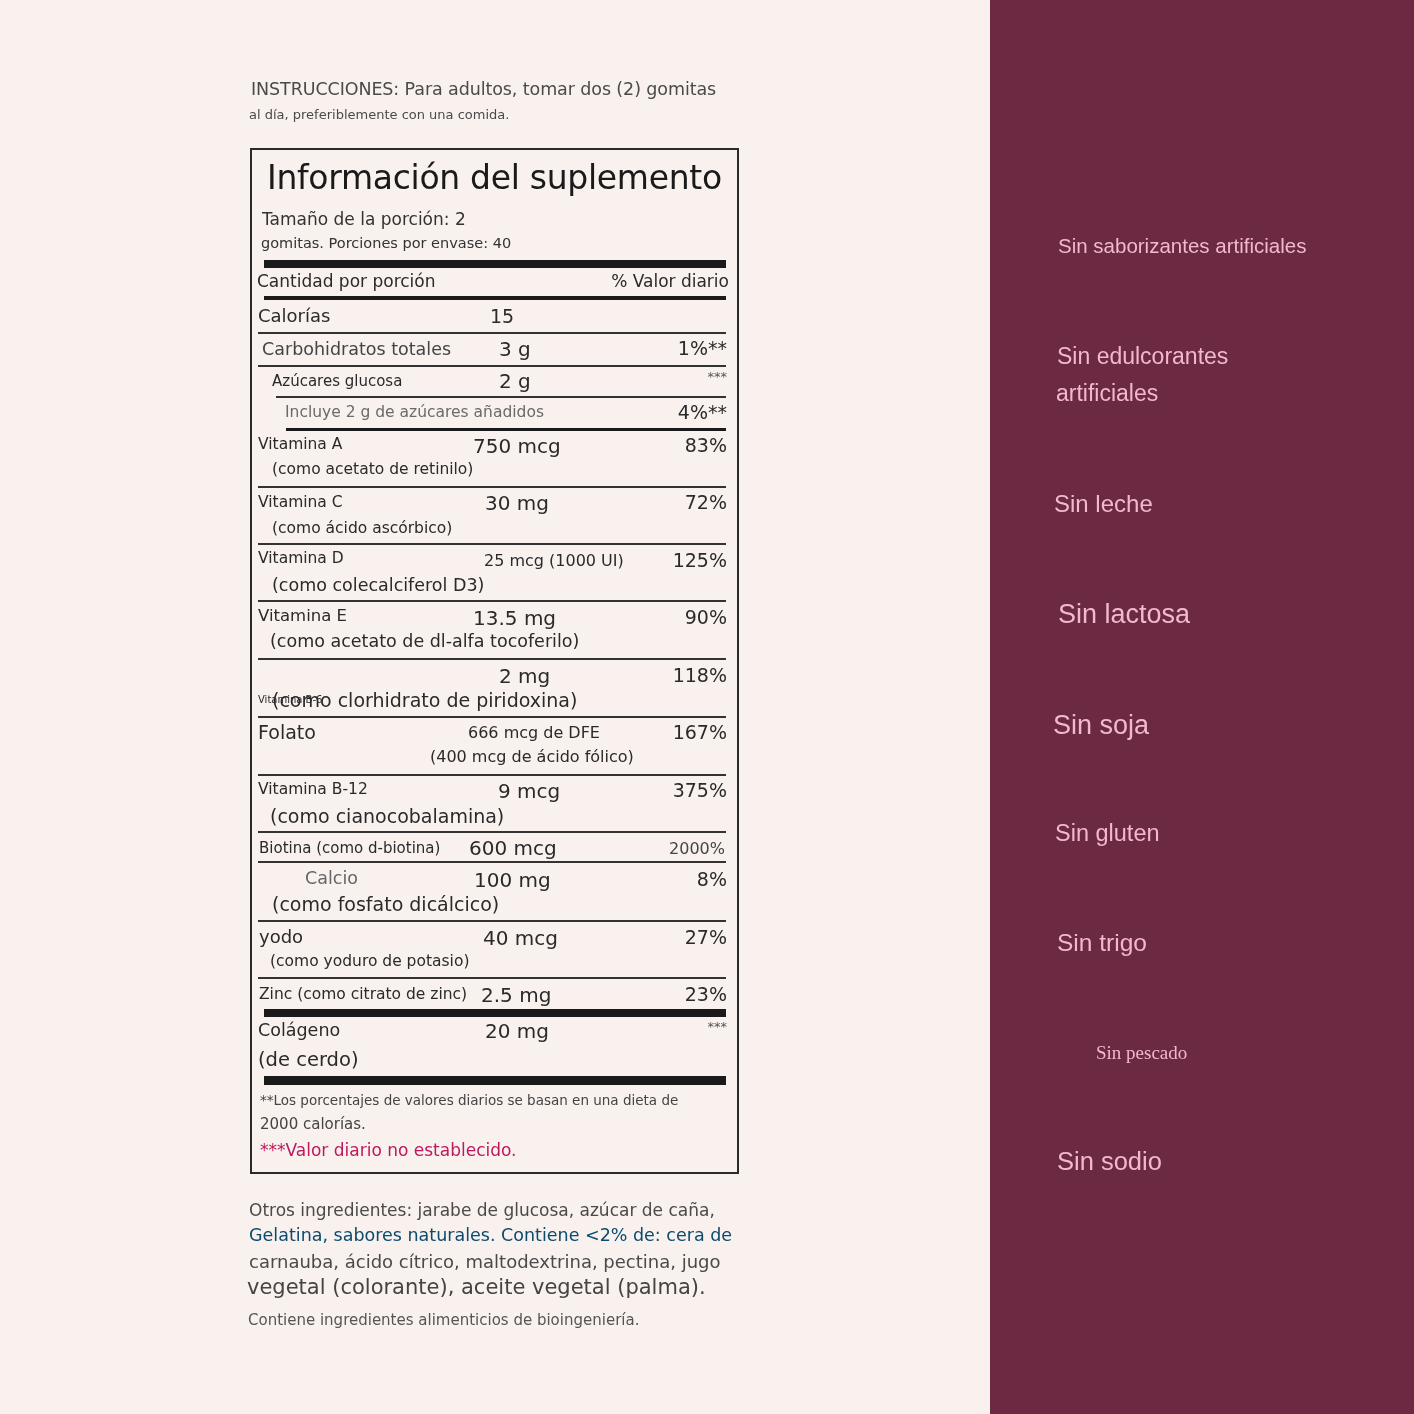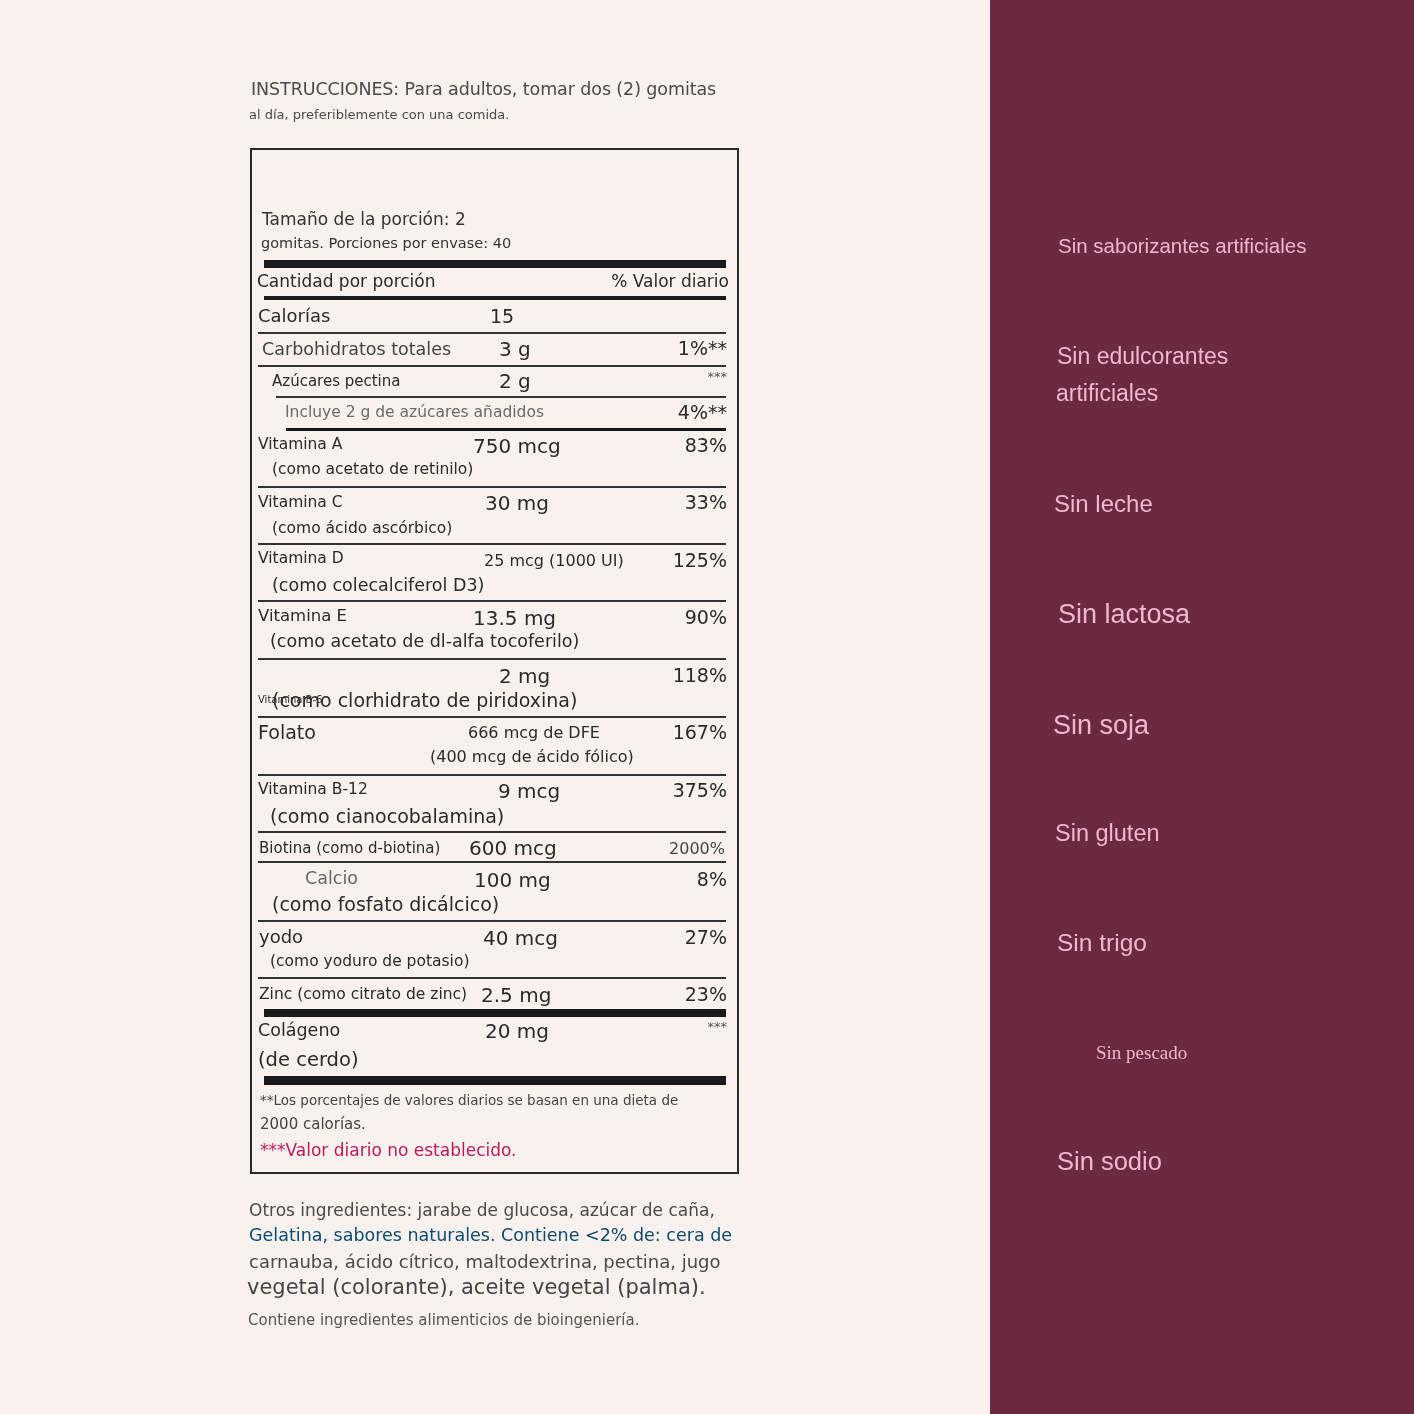--- a/index.html
+++ b/index.html
@@ -41,56 +41,57 @@
 </head>
 <body>
 
 <div class="left-panel"></div>
 <div class="right-panel"></div>
 
 <div class="instructions-main">INSTRUCCIONES: Para adultos, tomar dos (2) gomitas</div>
 <div class="instructions-sub">al día, preferiblemente con una comida.</div>
 
 <div class="facts-box">
+  <div class="facts-title">Información del suplemento</div>
   <div class="serving-size">Tamaño de la porción: 2</div>
   <div class="servings-per">gomitas. Porciones por envase: 40</div>
 
   <div class="bar" style="top:110px; height:8px;"></div>
   <div class="txt dv-header-left">Cantidad por porción</div>
   <div class="txt dv-header-right">% Valor diario</div>
   <div class="bar" style="top:146px; height:4px;"></div>
 
   <div class="txt" style="left:6px; top:155px; font-size:18px;">Calorías</div>
   <div class="txt" style="left:238px; top:155px; font-size:19px;">15</div>
   <div class="rule" style="left:6px; width:468px; top:182px;"></div>
 
   <div class="txt" style="left:10px; top:189px; font-size:17.5px; color:#444;">Carbohidratos totales</div>
   <div class="txt" style="left:247px; top:187px; font-size:20px;">3 g</div>
   <div class="txt right" style="right:10px; top:187px; font-size:19px;">1%**</div>
   <div class="rule" style="left:6px; width:468px; top:215px;"></div>
 
-  <div class="txt" style="left:20px; top:222px; font-size:15px;">Azúcares pectina</div>
+  <div class="txt" style="left:20px; top:222px; font-size:15px;">Azúcares glucosa</div>
   <div class="txt" style="left:247px; top:219px; font-size:20px;">2 g</div>
   <div class="txt right" style="right:10px; top:219px; font-size:13px; color:#555;">***</div>
   <div class="rule" style="left:24px; width:450px; top:246px;"></div>
 
   <div class="txt" style="left:33px; top:253px; font-size:15.5px; color:#6a6a6a;">Incluye 2 g de azúcares añadidos</div>
   <div class="txt right" style="right:10px; top:251px; font-size:19px;">4%**</div>
   <div class="bar" style="left:34px; width:440px; top:278px; height:3px;"></div>
 
   <div class="txt" style="left:6px; top:285px; font-size:15.5px;">Vitamina A</div>
   <div class="txt" style="left:20px; top:310px; font-size:15.5px;">(como acetato de retinilo)</div>
   <div class="txt" style="left:221px; top:284px; font-size:20px;">750 mcg</div>
   <div class="txt right" style="right:10px; top:284px; font-size:19px;">83%</div>
   <div class="rule" style="left:6px; width:468px; top:336px;"></div>
 
   <div class="txt" style="left:6px; top:343px; font-size:15.5px;">Vitamina C</div>
   <div class="txt" style="left:20px; top:369px; font-size:15.5px;">(como ácido ascórbico)</div>
   <div class="txt" style="left:233px; top:341px; font-size:20px;">30 mg</div>
-  <div class="txt right" style="right:10px; top:341px; font-size:19px;">33%</div>
+  <div class="txt right" style="right:10px; top:341px; font-size:19px;">72%</div>
   <div class="rule" style="left:6px; width:468px; top:393px;"></div>
 
   <div class="txt" style="left:6px; top:399px; font-size:15.5px;">Vitamina D</div>
   <div class="txt" style="left:20px; top:425px; font-size:17.5px;">(como colecalciferol D3)</div>
   <div class="txt" style="left:232px; top:401px; font-size:16px;">25 mcg (1000 UI)</div>
   <div class="txt right" style="right:10px; top:399px; font-size:19px;text-align:right;">125%</div>
   <div class="rule" style="left:6px; width:468px; top:450px;"></div>
 
   <div class="txt" style="left:6px; top:456px; font-size:16.5px;">Vitamina E</div>
   <div class="txt" style="left:18px; top:481px; font-size:17.5px;">(como acetato de dl-alfa tocoferilo)</div>

